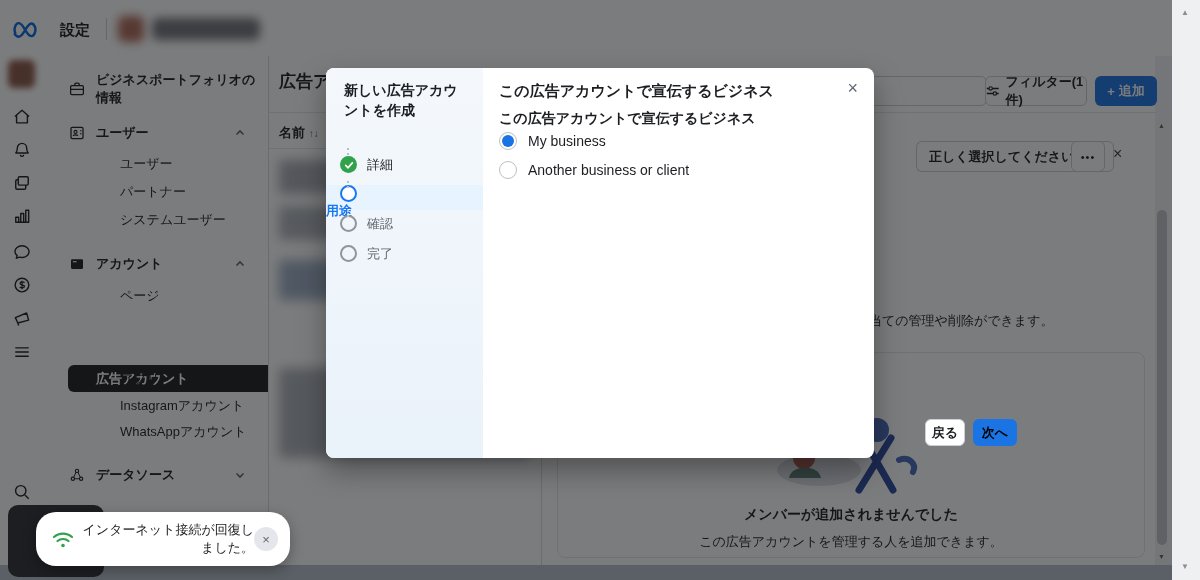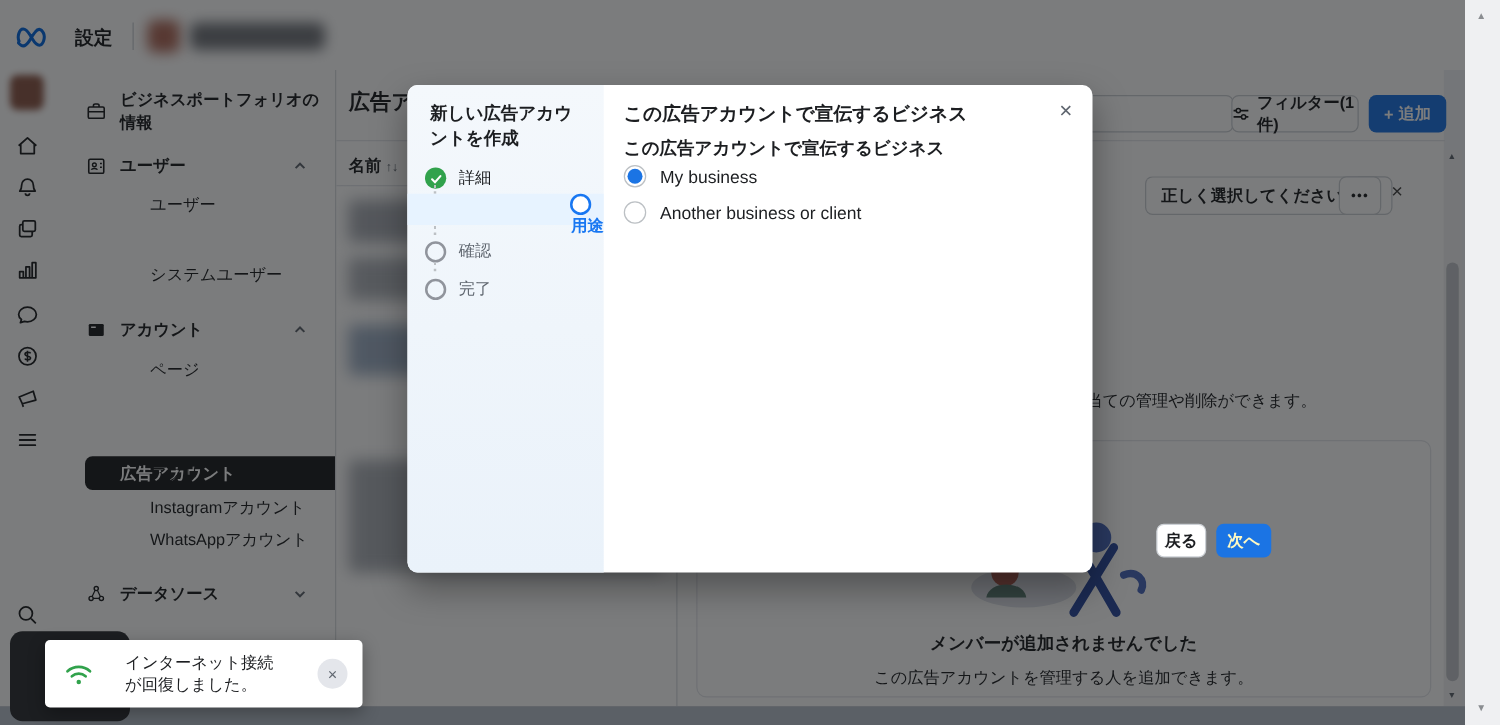--- a/index.html
+++ b/index.html
@@ -67,21 +67,21 @@
 
   
   .overlay { position:absolute; left:0; top:0; width:1172px; height:580px; background:rgba(15,16,18,0.55); z-index:10; }
 
   
   .modal { position:absolute; left:326px; top:68px; width:548px; height:390px; background:#fff; border-radius:8px;
            box-shadow:0 12px 28px rgba(0,0,0,.35); z-index:20; }
   .m-left { left:0; top:0; width:157px; height:390px; border-radius:8px 0 0 8px;
             background:linear-gradient(180deg,#f4f8fc 0%,#eaf2fa 100%); }
   .m-title { left:18px; top:12px; width:124px; font-size:14px; font-weight:bold; color:#1c1e21; line-height:20px; }
-  .step { left:0; width:157px; height:25px; display:flex; align-items:flex-end; }
+  .step { left:0; width:157px; height:25px; display:flex; align-items:flex-start;margin-top:30px; }
   .step .dot { width:17px; height:17px; border-radius:50%; margin-left:14px; margin-right:10px; flex:none;
                display:flex; align-items:center; justify-content:center; }
   .dot.done { background:#31a24c; color:#fff; }
   .dot.active { background:#fff; border:2px solid #1877f2; }
   .dot.pend { background:transparent; border:2px solid #90949c; }
   .step .slbl { font-size:13px; color:#1c1e21; }
   .step.active { background:#e7f3ff;flex-direction:column; }
   .step.active .slbl { color:#1877f2; font-weight:bold; }
   .step.pend .slbl { color:#606770; }
   .conn { left:21px; width:2px; border-left:2px dotted #bcc0c4; }
@@ -92,26 +92,26 @@
   .m-q { left:16px; top:42px; font-size:14px; font-weight:bold; color:#1c1e21; }
   .opt { left:16px; display:flex; align-items:center; gap:11px; }
   .radio { width:18px; height:18px; border-radius:50%; border:1px solid #bcc0c4; background:#fff; flex:none;
            display:flex; align-items:center; justify-content:center; }
   .radio.on::after { content:""; width:12px; height:12px; border-radius:50%; background:#1b74e4; }
   .opt .olbl { font-size:14px; color:#1c1e21; }
   .m-body { left:16px; top:114px; width:362px; font-size:13px; color:#1c1e21; line-height:21.5px; text-align:justify; }
   .btn-back { left:442px; top:351px; width:40px; height:27px; background:#fff; border:1px solid #ccd0d5; border-radius:6px;
               font-size:13px; font-weight:bold; color:#1c1e21; display:flex; align-items:center; justify-content:center; }
   .btn-next { left:490px; top:351px; width:44px; height:27px; background:#1b74e4; border:none; border-radius:6px;
-              font-size:13px; font-weight:bold; color:#fef9c3; display:flex; align-items:center; justify-content:center; }
+              font-size:13px; font-weight:bold; color:#000000; display:flex; align-items:center; justify-content:center; }
 
   
   .toast-back { position:absolute; left:8px; top:505px; width:96px; height:72px; background:#1c1e21; border-radius:10px; z-index:25; }
-  .toast { position:absolute; left:36px; top:512px; width:254px; height:54px; background:#fff; border-radius:4px;
-           box-shadow:0 4px 14px rgba(0,0,0,.3); z-index:30; display:flex; align-items:center; padding:0 12px 0 16px; gap:26px; }
+  .toast { position:absolute; left:36px; top:512px; width:254px; height:54px; background:#fff; border-radius:20px;
+           box-shadow:0 4px 14px rgba(0,0,0,.3); z-index:30; display:flex; align-items:center; padding:0 12px 0 16px; gap:0;text-align:right; }
   .wifi { width:22px; height:20px; color:#31a24c; flex:none; }
   .toast-msg { font-size:13px; color:#1c1e21; flex:1; }
   .toast-x { width:24px; height:24px; border-radius:50%; background:#e4e6eb; color:#606770; font-size:13px;
              display:flex; align-items:center; justify-content:center; flex:none; }
 
   
   .bstrip { position:absolute; left:1172px; top:0; width:28px; height:580px; background:#eff0f2; z-index:5; }
   .bs-arr { position:absolute; left:9px; font-size:8px; color:#8a8d91; }
 
   svg { display:block; width:100%; height:100%; }
@@ -208,20 +208,23 @@
           </span>
         <span class="sb-lbl">ユーザー</span>
         <span class="chev">
             <svg viewBox="0 0 12 12">
               <path d="m2.5 7.5 3.5-3.5 3.5 3.5" fill="none" stroke="currentColor" stroke-width="1.6"></path>
             </svg>
           </span>
       </div>
       <div class="abs sb-sub" style="top:98px">
           <span>ユーザー</span>
+        </div>
+      <div class="abs sb-sub" style="top:126px">
+          <span>パートナー</span>
         </div>
       <div class="abs sb-sub" style="top:154px">
           <span>システムユーザー</span>
         </div>
 
       <div class="abs sb-row" style="top:197px">
         <span class="sb-ic">
             <svg viewBox="0 0 24 24">
               <rect x="4" y="5.5" width="16" height="13" rx="1.5" fill="currentColor"></rect>
               <path d="M6.5 9h5" stroke="#fff" stroke-width="1.5"></path>

